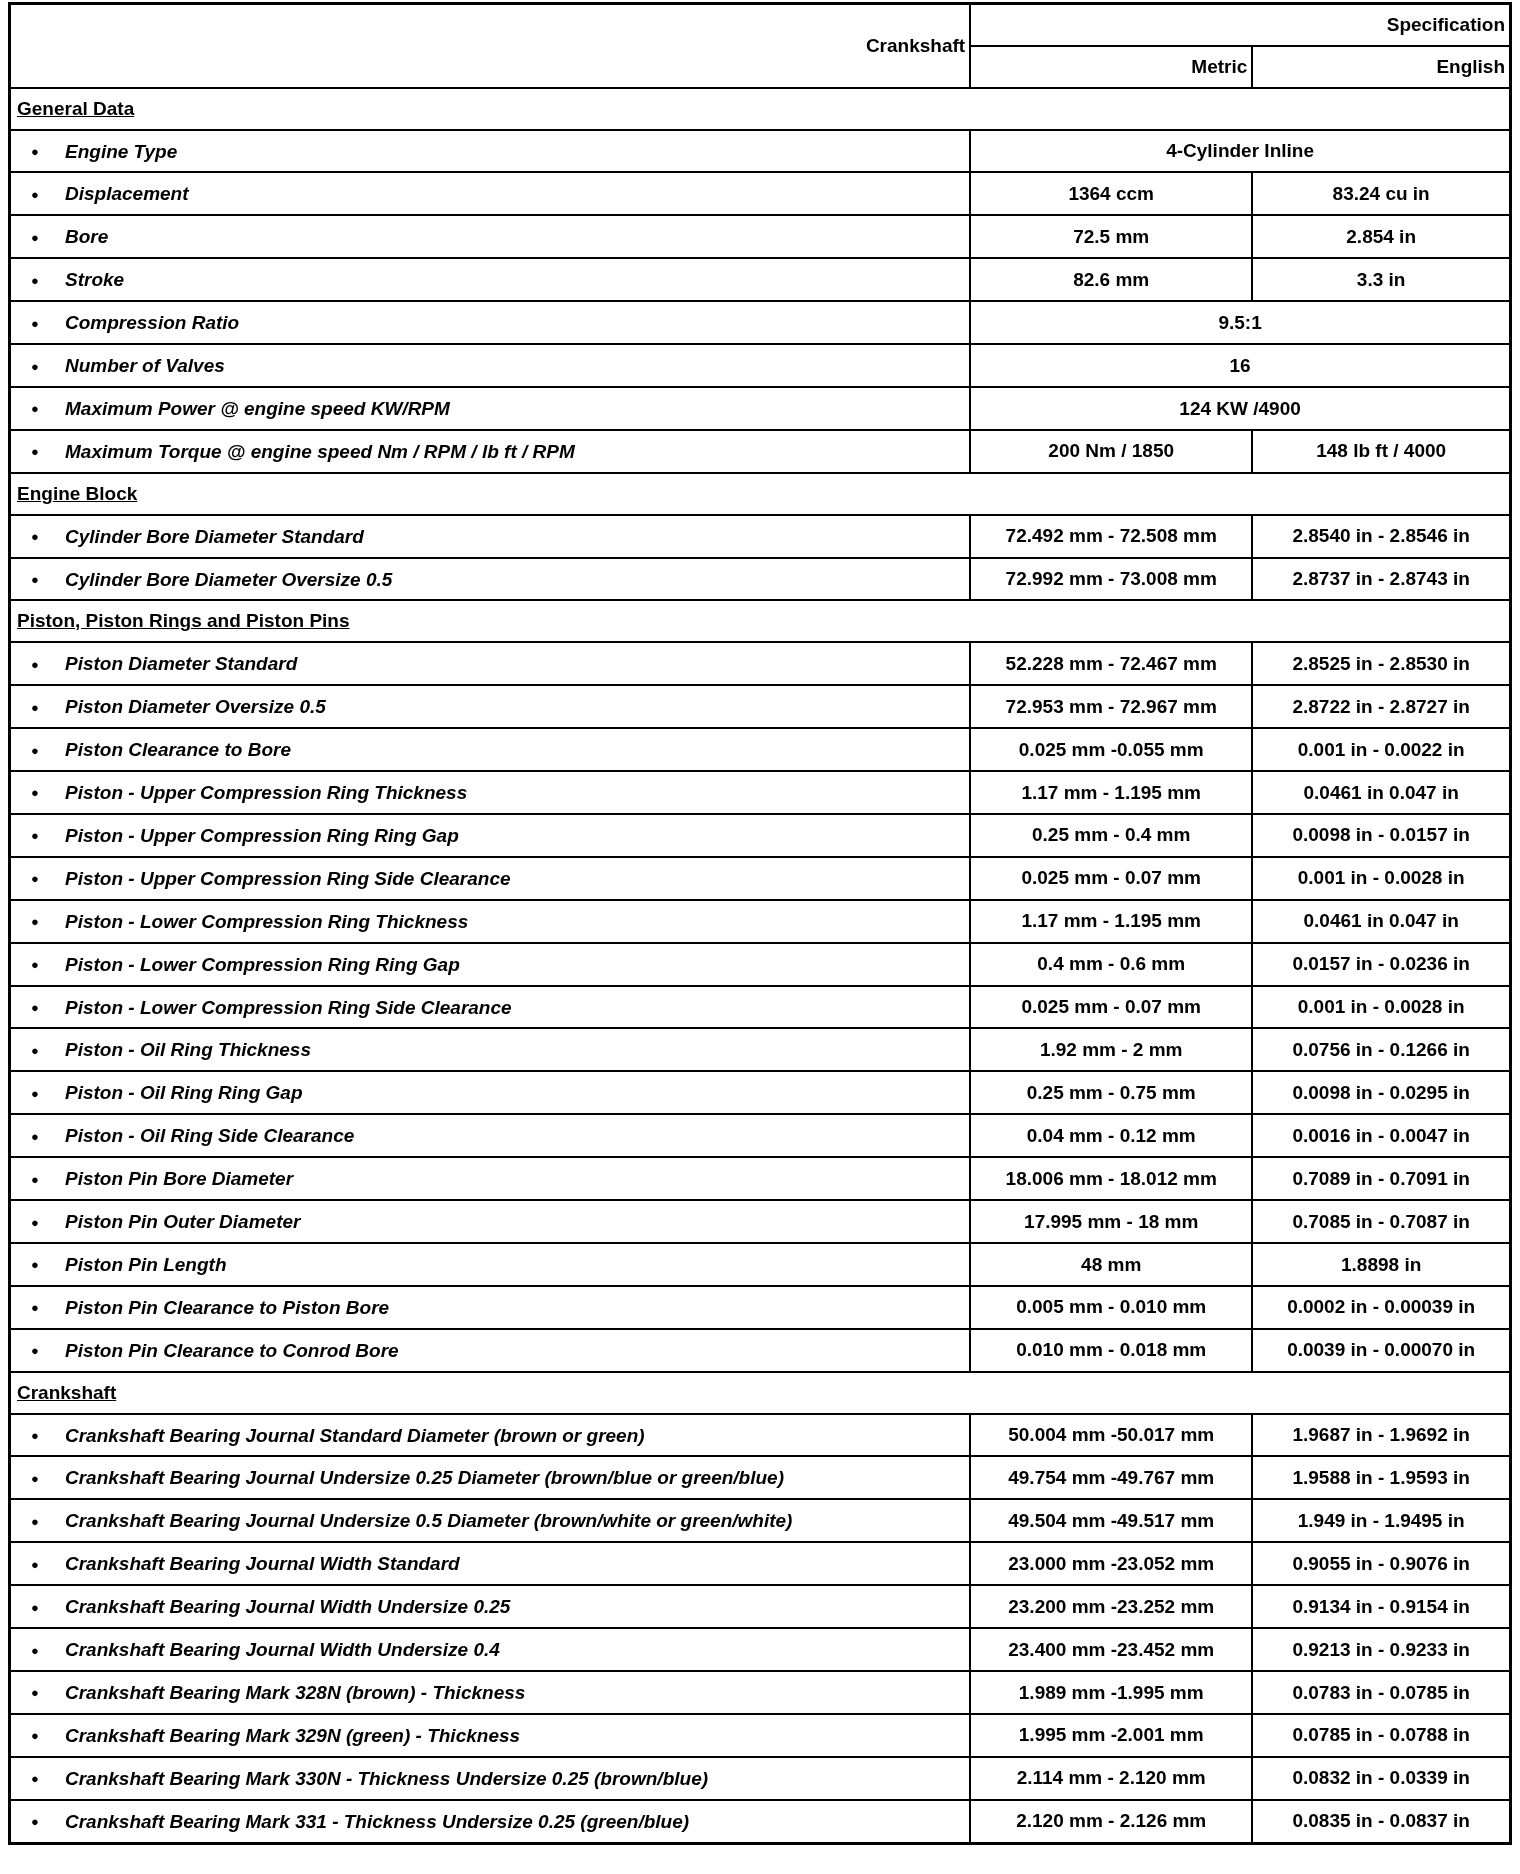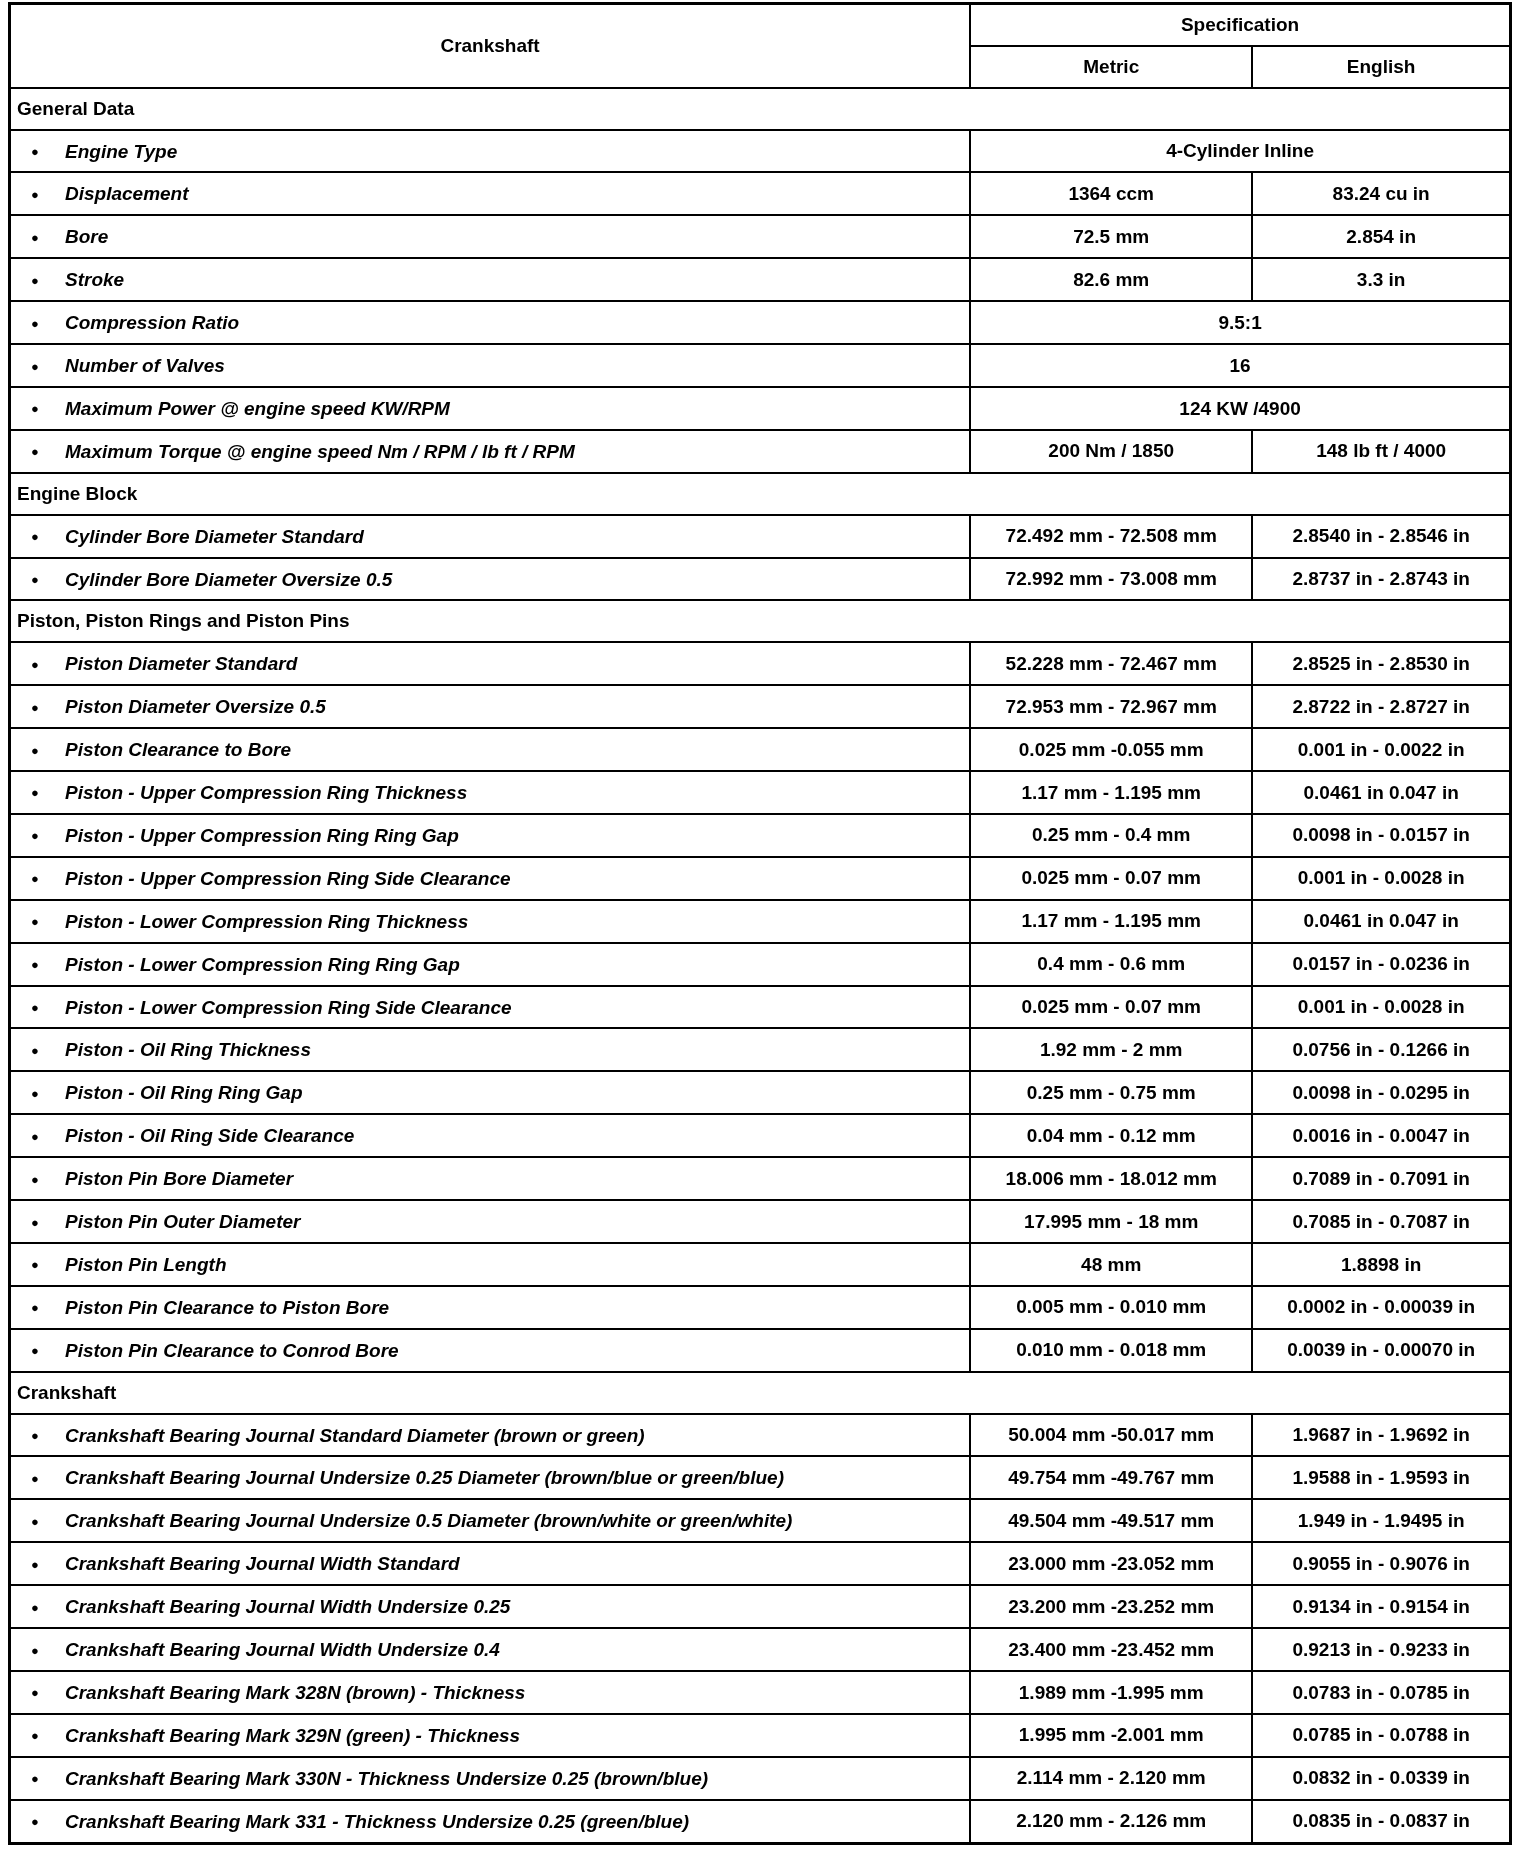--- a/index.html
+++ b/index.html
@@ -31,28 +31,29 @@
   .spec-table td {
     border: 2px solid #000000;
     font-size: 19px;
     font-weight: bold;
     line-height: 1.15;
     padding: 9px 4px;
     vertical-align: middle;
     overflow: hidden;
   }
   .spec-table th {
-    text-align: center;
+    text-align: right;
   }
   col.col-app { width: 64%; }
   col.col-metric { width: 18.8%; }
   col.col-english { width: 17.2%; }
   td.section-cell {
     text-align: left;
     padding-left: 6px;
+    text-decoration: underline;
   }
   td.label-cell {
     text-align: left;
     padding-left: 20px;
     font-style: italic;
   }
   td.value-cell {
     text-align: center;
     padding-left: 2px;
     padding-right: 2px;

